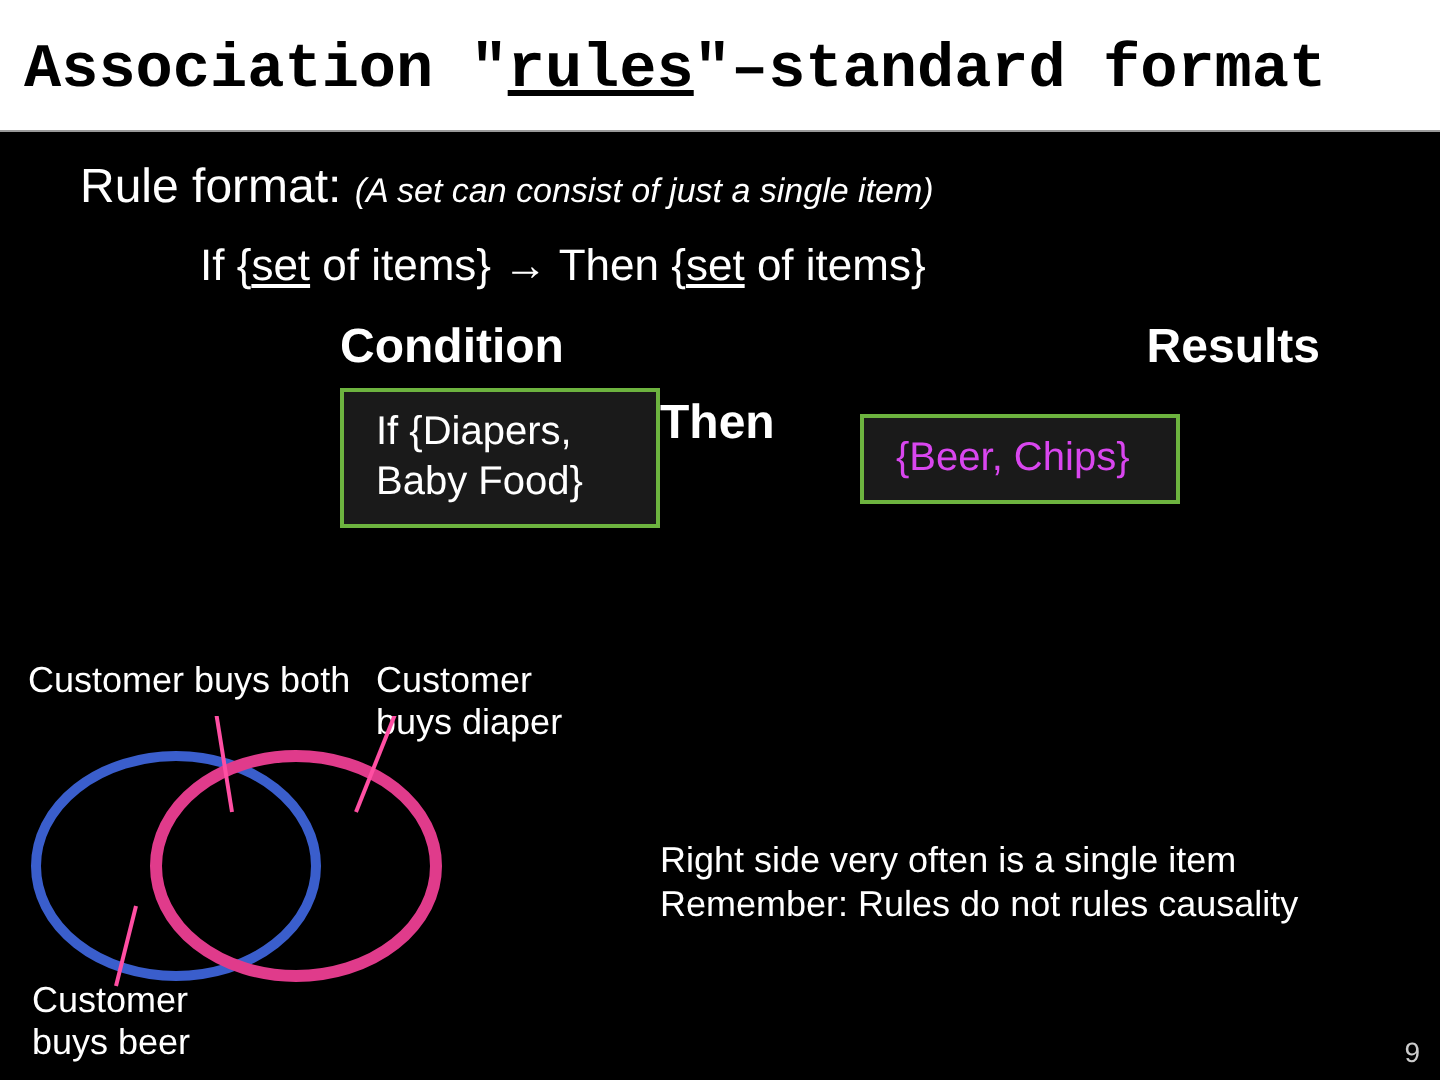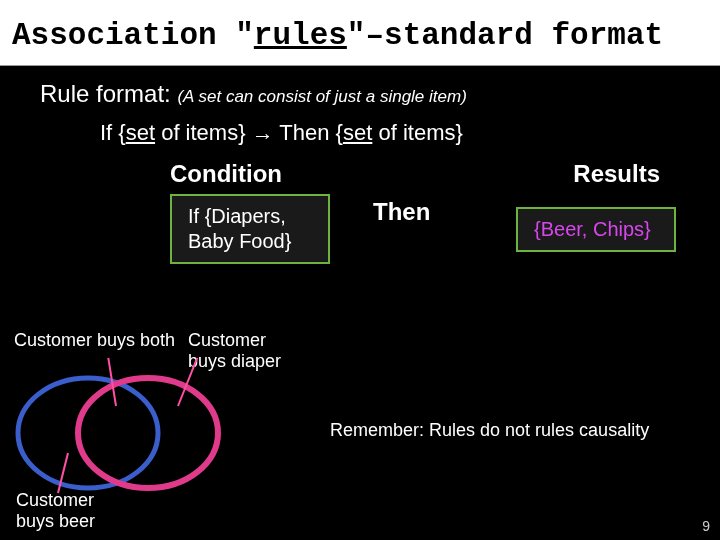--- a/index.html
+++ b/index.html
@@ -24,21 +24,21 @@
   .ruleline .ul { text-decoration: underline; }
   .row-head {
     display: flex; margin: 14px 0 0 130px;
     width: 500px; font-size: 24px; font-weight: 600;
   }
   .row-head .col1 { width: 200px; text-align: left; }
   .row-head .gap  { width: 90px; }
   .row-head .col2 { width: 200px; text-align: right; }
   .row-boxes {
     display: flex; align-items: center;
-    margin: 6px 0 0 130px; width: 520px; gap: 43px;
+    margin: 6px 0 0 130px; width: 520px;
   }
   .box {
     border: 2px solid #6db33f; background: #1a1a1a;
     padding: 8px 16px; font-size: 20px; line-height: 1.25;
     text-align: left;
   }
   .box.cond { width: 160px; }
   .box.res  { width: 160px; color: #d946ef; }
   .then { width: 100px; text-align: left; font-size: 24px; font-weight: 600; align-self: flex-start; margin-top: 4px; }
   .venn-area {
@@ -100,16 +100,17 @@
     <ellipse cx="140" cy="75" rx="70" ry="55" fill="none" stroke="#e03b8b" stroke-width="6"></ellipse>
     <line x1="100" y1="-2" x2="108" y2="48" stroke="#ff4fa3" stroke-width="2"></line>
     <line x1="190" y1="-2" x2="170" y2="48" stroke="#ff4fa3" stroke-width="2"></line>
     <line x1="50" y1="135" x2="60" y2="95" stroke="#ff4fa3" stroke-width="2"></line>
   </svg>
   <div class="venn-label3" style="white-space:pre-line;">Customer
 buys beer</div>
 </div>
 
 <div class="right-notes">
+  <div>Right side very often is a single item</div>
   <div>Remember: Rules do not rules causality</div>
 </div>
 
 <div class="pagenum">9</div>
 
 </body></html>

